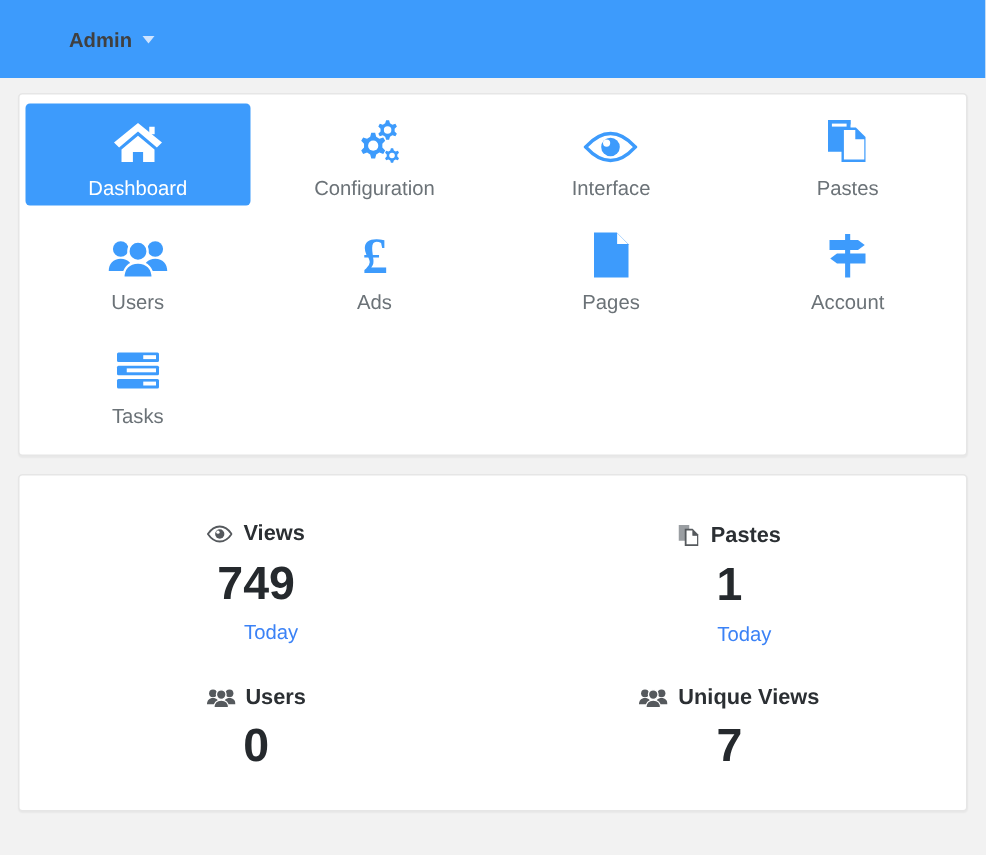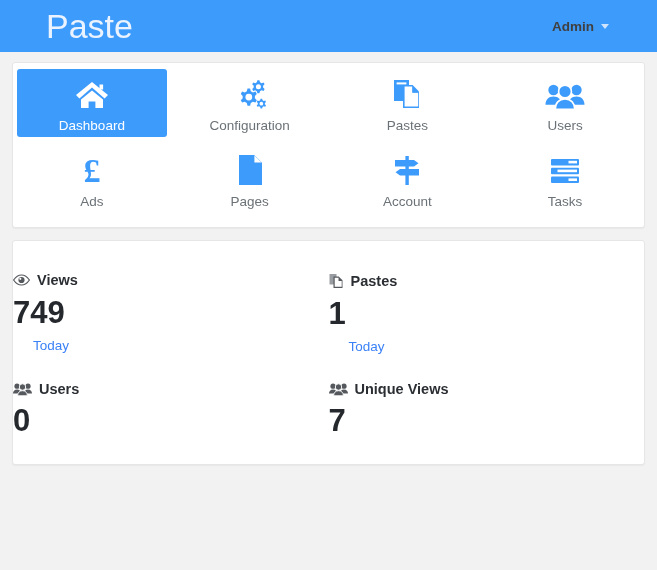--- a/index.html
+++ b/index.html
@@ -90,20 +90,21 @@
 
   
   .stats-grid {
     display: grid;
     grid-template-columns: 1fr 1fr;
     row-gap: 0px;
   }
   .stat {
     display: flex;
     flex-direction: column;
+    align-items: center;
     justify-content: flex-start;
     padding: 16px 0 12px 0;
   }
   .stat-head {
     display: flex;
     align-items: center;
     gap: 7px;
     font-size: 14.5px;
     font-weight: bold;
     color: #2b2f33;
@@ -122,21 +123,20 @@
     color: #3b82f6;
     margin-top: 11px;
     line-height: 1;
     margin-left: 20px;
   }
 </style>
 </head>
 <body>
 
 <div class="navbar">
-  <div class="brand">Paste</div>
   <div class="admin-menu">
     <span>Admin</span>
     <span class="caret"></span>
   </div>
 </div>
 
 <div class="card nav-card">
   <div class="nav-grid">
 
     <div class="nav-tile active">
@@ -159,20 +159,30 @@
             <path d="M24.4 2.2 l2 0 l.6 2 1.6 1 2-.7 1 1.8-1.5 1.5 0 1.8 1.5 1.5-1 1.8-2-.7-1.6 1-.6 2-2 0-.6-2-1.6-1-2 .7-1-1.8 1.5-1.5 0-1.8-1.5-1.5 1-1.8 2 .7 1.6-1Z"></path>
             <circle cx="25.4" cy="8.7" r="2.5" fill="#ffffff"></circle>
             <path d="M27.6 20.8 l1.5 0 l.45 1.5 1.2.75 1.5-.5.75 1.35-1.12 1.1 0 1.35 1.12 1.1-.75 1.35-1.5-.5-1.2.75-.45 1.5-1.5 0-.45-1.5-1.2-.75-1.5.5-.75-1.35 1.12-1.1 0-1.35-1.12-1.1.75-1.35 1.5.5 1.2-.75Z"></path>
             <circle cx="28.35" cy="25.68" r="1.85" fill="#ffffff"></circle>
           </g>
         </svg>
       </span>
       <span class="lbl">Configuration</span>
     </div>
 
+    <div class="nav-tile">
+      <span class="ico">
+        <svg width="36" height="24" viewBox="0 0 36 24">
+          <path d="M18 3 C27 3 33.5 11 34.5 12 C33.5 13 27 21 18 21 C9 21 2.5 13 1.5 12 C2.5 11 9 3 18 3 Z" fill="none" stroke="#3d9bfc" stroke-width="2.4"></path>
+          <circle cx="18" cy="12" r="6.2" fill="#3d9bfc"></circle>
+          <circle cx="15.4" cy="9.4" r="2.4" fill="#ffffff"></circle>
+        </svg>
+      </span>
+      <span class="lbl">Interface</span>
+    </div>
 
 
     <div class="nav-tile">
       <span class="ico">
         <svg width="30" height="33" viewBox="0 0 30 33">
           <path fill="#3d9bfc" d="M2 3 h15 v3 h-4 v18 H2 Z"></path>
           <rect x="2" y="3" width="15" height="21" fill="#3d9bfc"></rect>
           <rect x="4.6" y="5.4" width="9.8" height="2" fill="#ffffff"></rect>
           <path fill="#3d9bfc" d="M11 8 h9.6 l6.4 6.4 V31 H11 Z"></path>
           <path fill="#ffffff" d="M12.6 9.6 h7.6 v6.2 h6 V29.4 H12.6 Z"></path>

